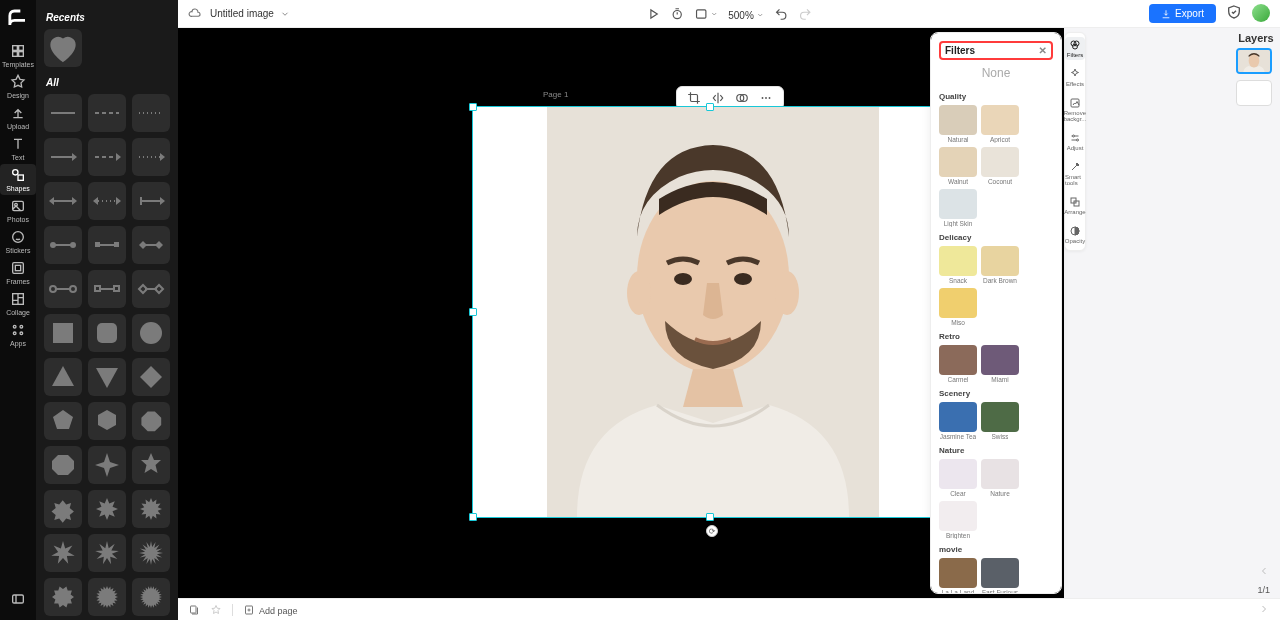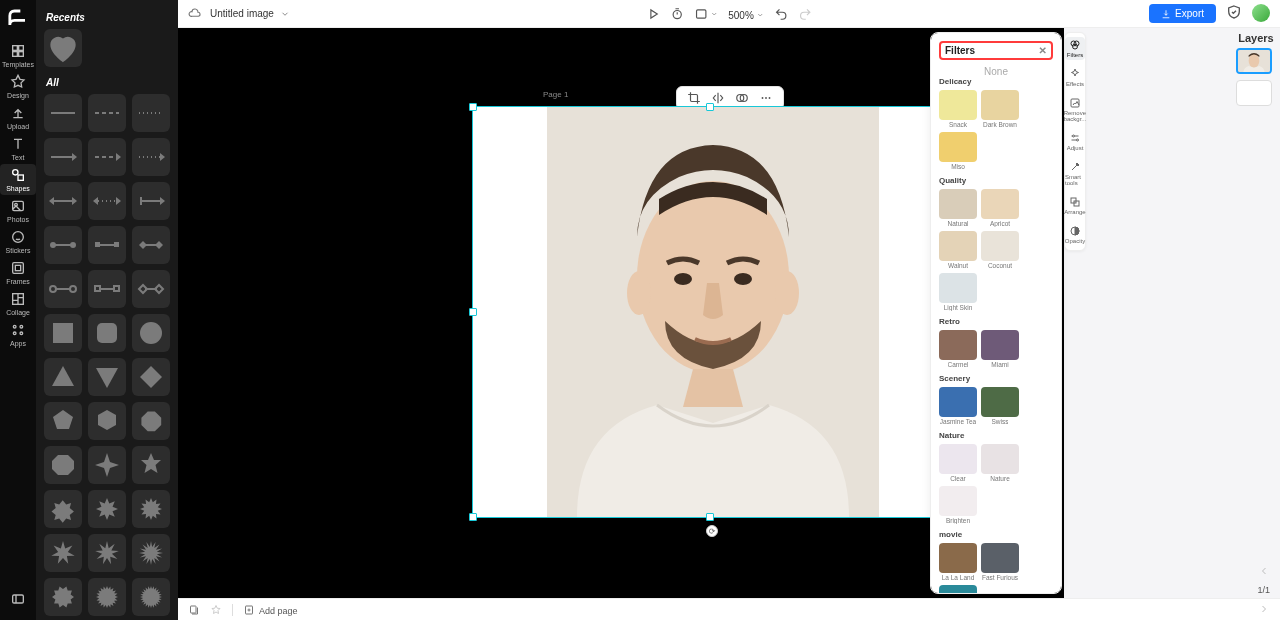--- a/index.html
+++ b/index.html
@@ -58,21 +58,21 @@
 .right-rail .ritem { width: 20px; display: flex; flex-direction: column; align-items: center; color: #666; font-size: 6px; gap: 1px; cursor: pointer; padding: 2px 0; }
 .right-rail .ritem.active { background: #eef0f2; border-radius: 4px; color: #222; }
 .right-rail svg { width: 12px; height: 12px; }
 
 
 .filters-panel { position: absolute; right: 218px; top: 32px; width: 132px; bottom: 26px; background: #fff; border: 1px solid #eee; border-radius: 8px; box-shadow: 0 2px 10px rgba(0,0,0,0.08); padding: 8px 8px 8px 8px; color: #333; overflow-y: auto; }
 .filters-panel::-webkit-scrollbar{width:0;}
 .filters-head { display: flex; align-items: center; justify-content: space-between; border: 2px solid #ff3b3b; border-radius: 4px; padding: 2px 4px; margin-bottom: 6px; }
 .filters-head span { font-size: 10px; font-weight: 600; color: #222; }
 .filters-head .x { font-size: 10px; color: #888; cursor: pointer; }
-.filters-none { font-size: 10px; color: #aaa; text-align: center; margin-bottom: 0; }
+.filters-none { font-size: 12px; color: #aaa; text-align: center; margin-bottom: 12px; }
 .fgroup { margin-bottom: 6px; }
 .fgroup h4 { font-size: 8px; font-weight: 600; color: #444; margin-bottom: 4px; }
 .frow { display: flex; gap: 4px; flex-wrap: wrap; }
 .fthumb { width: 38px; display: flex; flex-direction: column; align-items: center; gap: 1px; cursor: pointer; }
 .fthumb .sw { width: 38px; height: 30px; border-radius: 4px; background: #ccc; }
 .fthumb span { font-size: 6.5px; color: #777; white-space: nowrap; overflow: hidden; text-overflow: ellipsis; max-width: 38px; }
 
 
 .layers { position: absolute; right: 6px; top: 32px; width: 38px; color: #333; font-size: 8px; }
 .layers h5 { font-size: 11px; font-weight: 600; margin-bottom: 4px; text-align: center; padding-left:2px; color:#333; }
@@ -553,58 +553,58 @@
   </div>
 
 <div class="filters-panel">
   <div class="filters-head">
     <span>Filters</span>
     <span class="x">✕</span>
   </div>
   <div class="filters-none">None</div>
   <div id="filter-groups">
       <div class="fgroup">
+        <h4>Quality</h4>
+        <div class="frow">
+          <div class="fthumb">
+            <div class="sw" style="background:#d9cdb9"></div>
+            <span>Natural</span>
+          </div>
+          <div class="fthumb">
+            <div class="sw" style="background:#ead6b8"></div>
+            <span>Apricot</span>
+          </div>
+          <div class="fthumb">
+            <div class="sw" style="background:#e4d3b7"></div>
+            <span>Walnut</span>
+          </div>
+          <div class="fthumb">
+            <div class="sw" style="background:#e9e3d9"></div>
+            <span>Coconut</span>
+          </div>
+          <div class="fthumb">
+            <div class="sw" style="background:#dce3e6"></div>
+            <span>Light Skin</span>
+          </div>
+        </div>
+      </div>
+      <div class="fgroup">
         <h4>Delicacy</h4>
         <div class="frow">
           <div class="fthumb">
             <div class="sw" style="background:#efe89a"></div>
             <span>Snack</span>
           </div>
           <div class="fthumb">
             <div class="sw" style="background:#e8d4a0"></div>
             <span>Dark Brown</span>
           </div>
           <div class="fthumb">
             <div class="sw" style="background:#f0cf6e"></div>
             <span>Miso</span>
-          </div>
-        </div>
-      </div>
-      <div class="fgroup">
-        <h4>Quality</h4>
-        <div class="frow">
-          <div class="fthumb">
-            <div class="sw" style="background:#d9cdb9"></div>
-            <span>Natural</span>
-          </div>
-          <div class="fthumb">
-            <div class="sw" style="background:#ead6b8"></div>
-            <span>Apricot</span>
-          </div>
-          <div class="fthumb">
-            <div class="sw" style="background:#e4d3b7"></div>
-            <span>Walnut</span>
-          </div>
-          <div class="fthumb">
-            <div class="sw" style="background:#e9e3d9"></div>
-            <span>Coconut</span>
-          </div>
-          <div class="fthumb">
-            <div class="sw" style="background:#dce3e6"></div>
-            <span>Light Skin</span>
           </div>
         </div>
       </div>
       <div class="fgroup">
         <h4>Retro</h4>
         <div class="frow">
           <div class="fthumb">
             <div class="sw" style="background:#8b6a5a"></div>
             <span>Carmel</span>
           </div>

